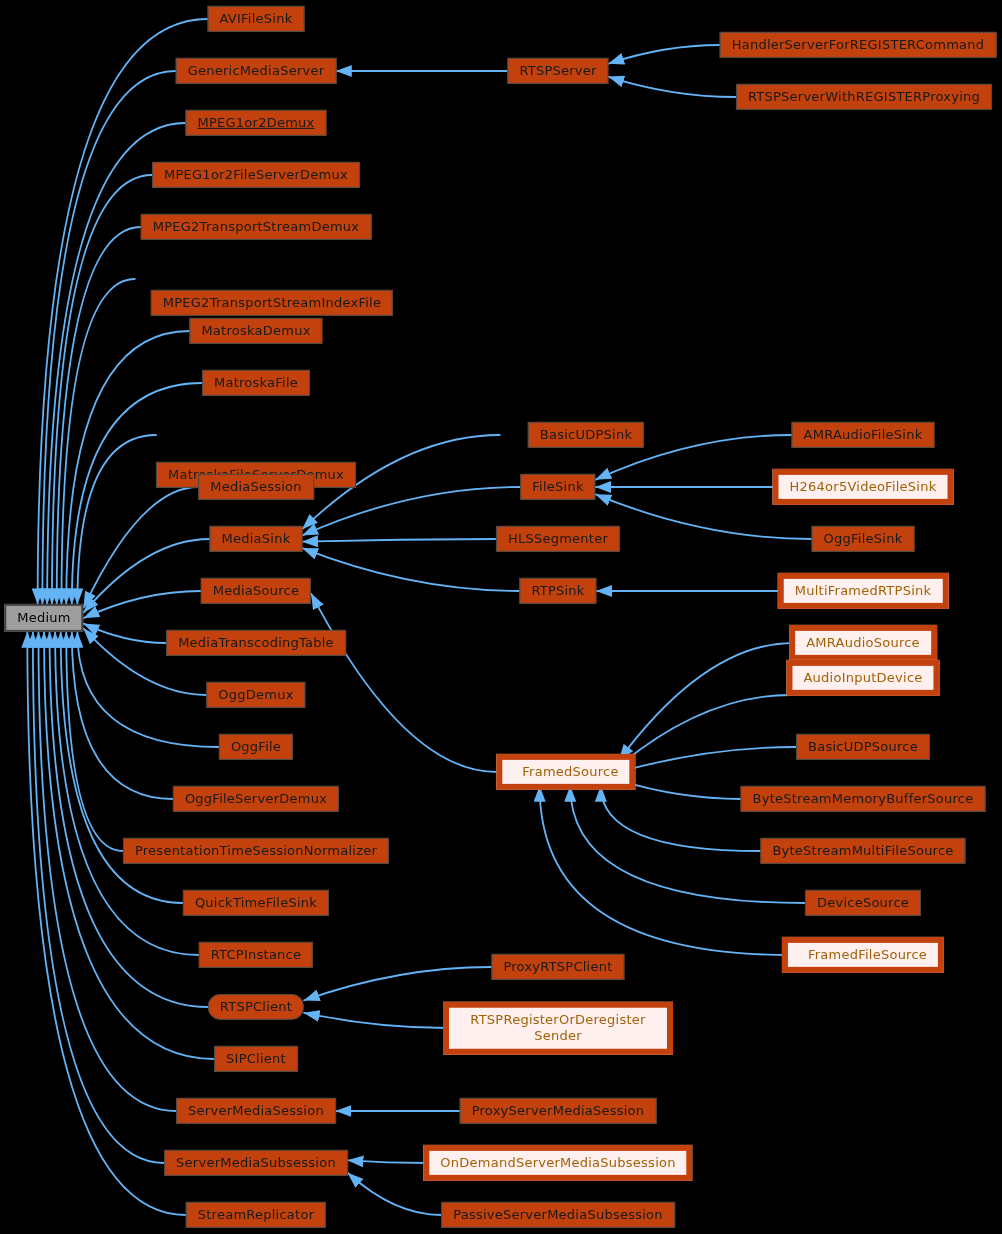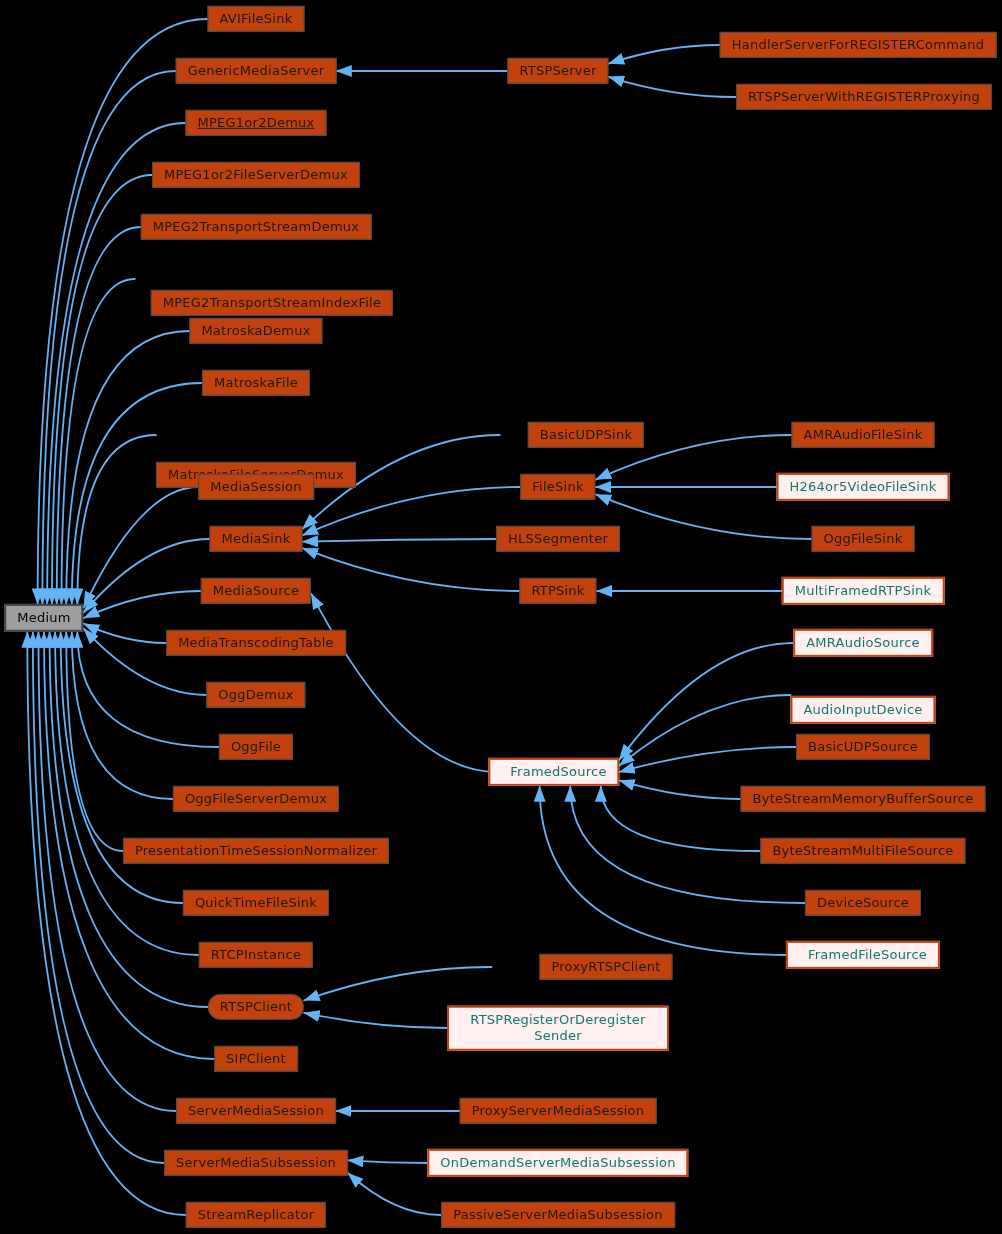--- a/index.html
+++ b/index.html
@@ -37,22 +37,22 @@
     border: 1.5px solid #4a4a4a;
     color: #1a1a1a;
   }
   .node.highlight {
     background: #9e9e9e;
     border: 2px solid #424242;
     color: #000000;
   }
   .node.truncated {
     background: #fff0f0;
-    border: 2px solid #c2410c;
-    color: #0f766e;
+    border: 6px solid #c2410c;
+    color: #a16207;
   }
   .node.wrap {
     max-width: 196px;
     white-space: normal;
   }
 </style>
 </head>
 <body>
 
 <div id="diagram" style="background: rgb(0, 0, 0);">
@@ -136,32 +136,32 @@
     <div class="node normal" style="left: 256px; top: 1007px; border-radius: 12px;">RTSPClient</div>
     <div class="node normal" style="left: 256px; top: 1059px;">SIPClient</div>
     <div class="node normal" style="left: 256px; top: 1111px;">ServerMediaSession</div>
     <div class="node normal" style="left: 256px; top: 1163px;">ServerMediaSubsession</div>
     <div class="node normal" style="left: 256px; top: 1215px;">StreamReplicator</div>
     <div class="node normal" style="left: 558px; top: 71px;">RTSPServer</div>
     <div class="node normal" style="left: 558px; top: 435px; margin-left: 28px;">BasicUDPSink</div>
     <div class="node normal" style="left: 558px; top: 487px;">FileSink</div>
     <div class="node normal" style="left: 558px; top: 539px;">HLSSegmenter</div>
     <div class="node normal" style="left: 558px; top: 591px;">RTPSink</div>
-    <div class="node truncated" style="left: 554px; top: 772px; padding-left: 20px;">FramedSource</div>
-    <div class="node normal" style="left: 558px; top: 967px; margin-left: 48px;">ProxyRTSPClient</div>
+    <div class="node truncated" style="left: 566px; top: 772px; padding-left: 20px;">FramedSource</div>
+    <div class="node normal" style="left: 558px; top: 967px;">ProxyRTSPClient</div>
     <div class="node truncated wrap" style="left: 558px; top: 1028px;">RTSPRegisterOrDeregister Sender</div>
     <div class="node normal" style="left: 558px; top: 1111px;">ProxyServerMediaSession</div>
     <div class="node truncated" style="left: 558px; top: 1163px;">OnDemandServerMediaSubsession</div>
     <div class="node normal" style="left: 558px; top: 1215px;">PassiveServerMediaSubsession</div>
     <div class="node normal" style="left: 858px; top: 45px;">HandlerServerForREGISTERCommand</div>
     <div class="node normal" style="left: 864px; top: 97px;">RTSPServerWithREGISTERProxying</div>
     <div class="node normal" style="left: 863px; top: 435px;">AMRAudioFileSink</div>
     <div class="node truncated" style="left: 863px; top: 487px;">H264or5VideoFileSink</div>
     <div class="node normal" style="left: 863px; top: 539px;">OggFileSink</div>
     <div class="node truncated" style="left: 863px; top: 591px;">MultiFramedRTPSink</div>
     <div class="node truncated" style="left: 863px; top: 643px;">AMRAudioSource</div>
-    <div class="node truncated" style="left: 863px; top: 710px; text-align: center;">AudioInputDevice</div>
+    <div class="node truncated" style="left: 863px; top: 678px; text-align: center;">AudioInputDevice</div>
     <div class="node normal" style="left: 863px; top: 747px;">BasicUDPSource</div>
     <div class="node normal" style="left: 863px; top: 799px;">ByteStreamMemoryBufferSource</div>
     <div class="node normal" style="left: 863px; top: 851px;">ByteStreamMultiFileSource</div>
     <div class="node normal" style="left: 863px; top: 903px;">DeviceSource</div>
     <div class="node truncated" style="left: 863px; top: 955px; padding-left: 20px;">FramedFileSource</div>
   </div>
 
 </body></html>

